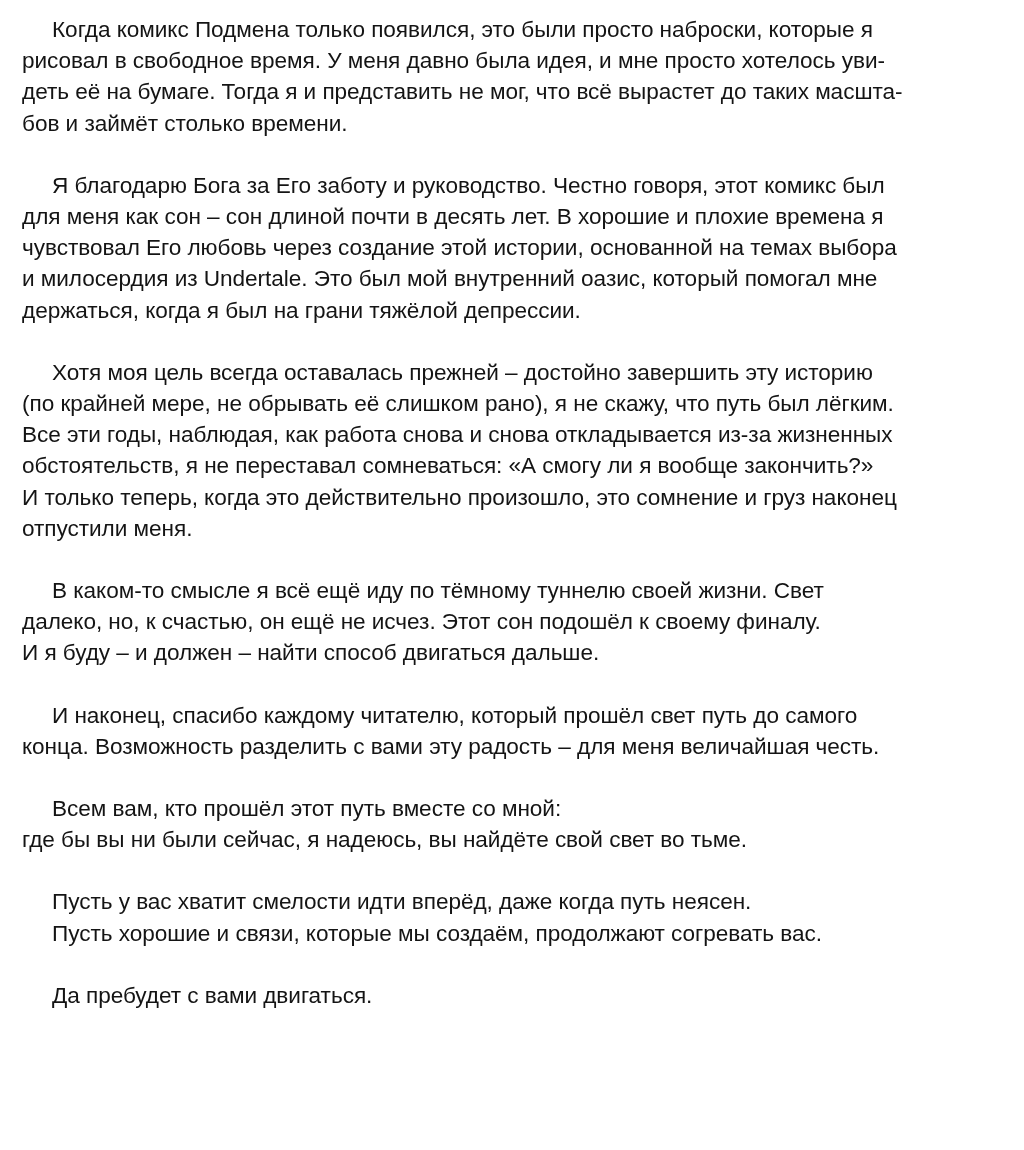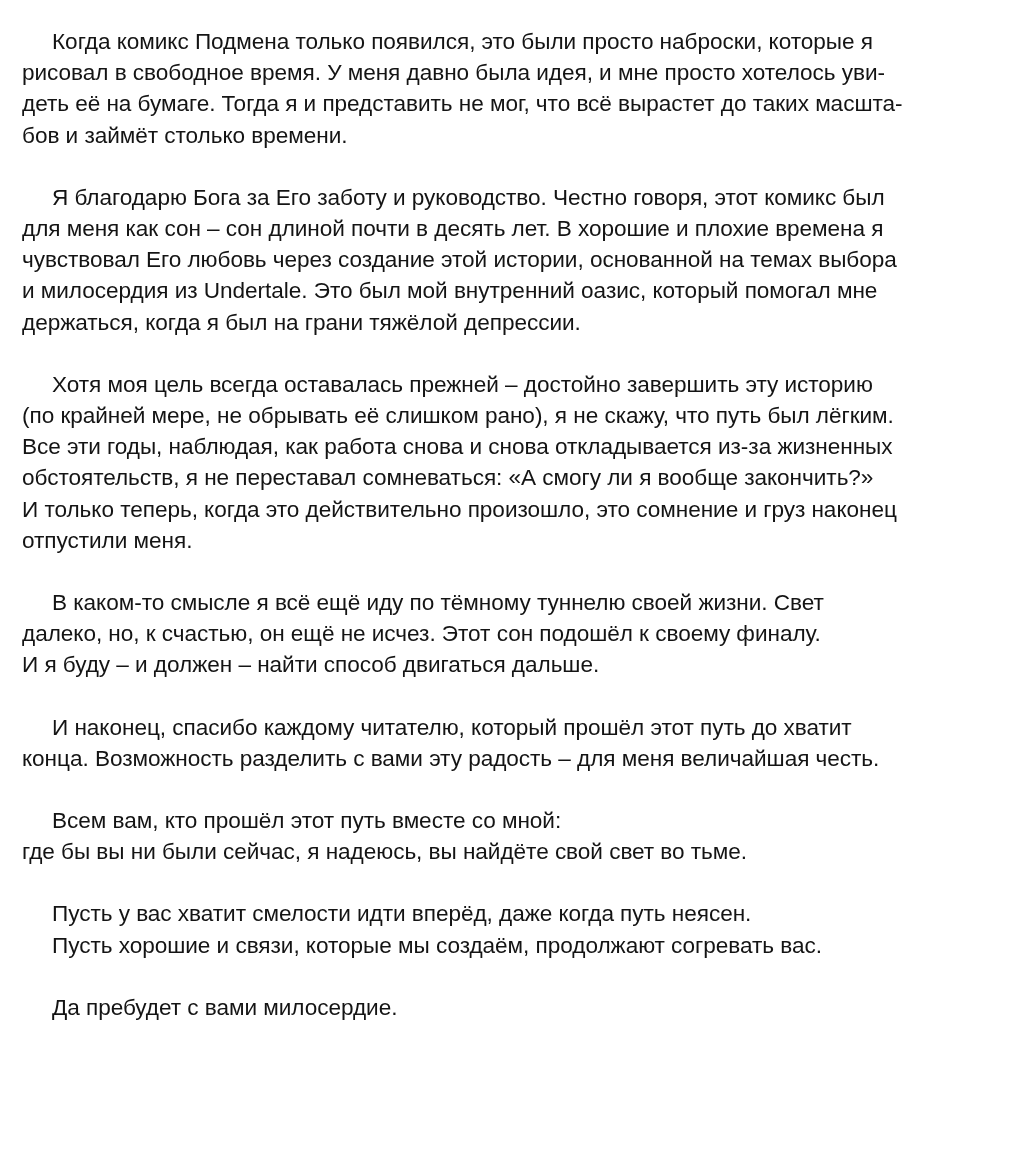--- a/index.html
+++ b/index.html
@@ -23,21 +23,21 @@
     background: #ffffff;
     padding: 14px 34px 0 22px;
   }
   .doc-body {
     width: 968px;
   }
   .para {
     font-size: 22.6px;
     line-height: 31.2px;
     letter-spacing: -0.05px;
-    margin: 12px 0 31px 0;
+    margin: 0 0 31px 0;
     white-space: pre-wrap;
     word-spacing: 0px;
   }
   .para:last-child {
     margin-bottom: 0;
   }
   .para.indent {
     text-indent: 30px;
   }
   .para.block-indent {
@@ -67,25 +67,25 @@
 Все эти годы, наблюдая, как работа снова и снова откладывается из-за жизненных
 обстоятельств, я не переставал сомневаться: «А смогу ли я вообще закончить?»
 И только теперь, когда это действительно произошло, это сомнение и груз наконец
 отпустили меня.</p>
 
     <p class="para indent">В каком-то смысле я всё ещё иду по тёмному туннелю своей жизни. Свет
 далеко, но, к счастью, он ещё не исчез. Этот сон подошёл к своему финалу.
 И я буду – и должен – найти способ двигаться дальше.</p>
 
 
-    <p class="para indent">И наконец, спасибо каждому читателю, который прошёл этот путь до хватит
+    <p class="para indent">И наконец, спасибо каждому читателю, который прошёл свет путь до самого
 конца. Возможность разделить с вами эту радость – для меня величайшая честь.</p>
 
     <p class="para indent">Всем вам, кто прошёл этот путь вместе со мной:
 где бы вы ни были сейчас, я надеюсь, вы найдёте свой свет во тьме.</p>
 
     <p class="para block-indent">Пусть у вас хватит смелости идти вперёд, даже когда путь неясен.
 Пусть хорошие и связи, которые мы создаём, продолжают согревать вас.</p>
 
-    <p class="para block-indent">Да пребудет с вами милосердие.</p>
+    <p class="para block-indent">Да пребудет с вами двигаться.</p>
 
   </div>
 </div>
 
 </body></html>

